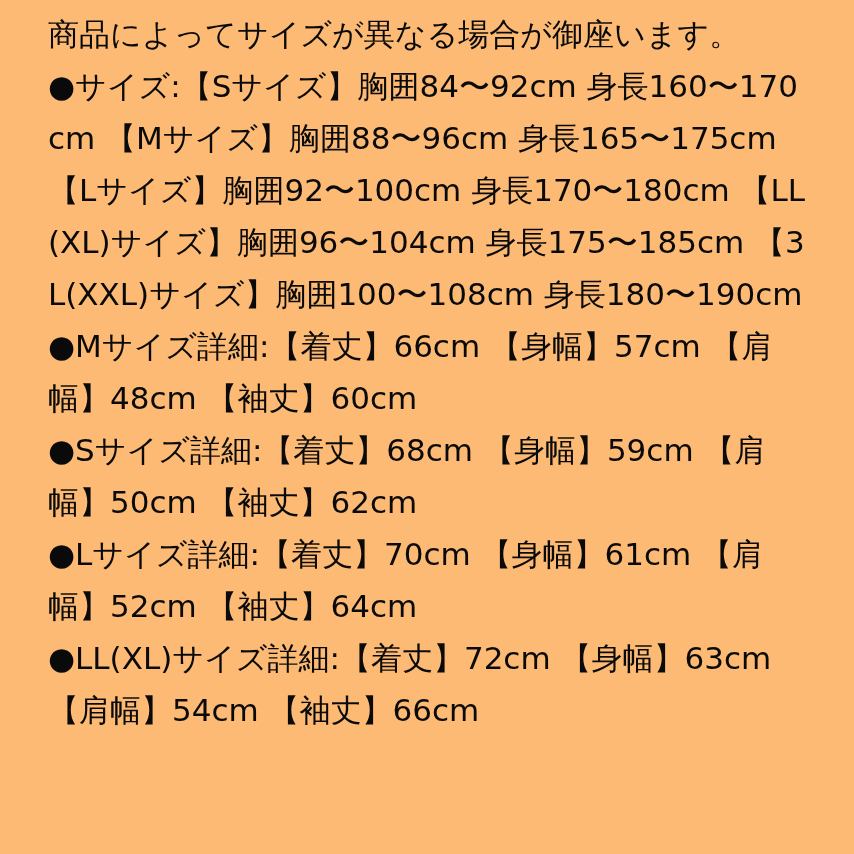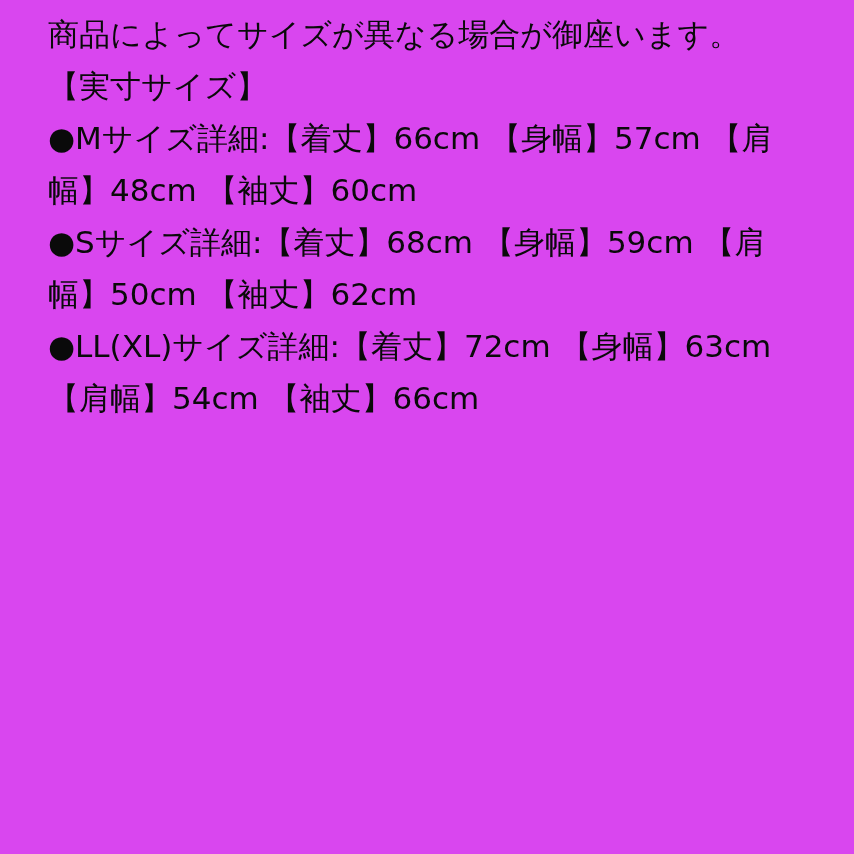--- a/index.html
+++ b/index.html
@@ -10,21 +10,21 @@
   body {
     width: 854px;
     height: 854px;
     overflow: hidden;
     font-family: "DejaVu Sans", "Liberation Sans", sans-serif;
   }
   .page {
     position: relative;
     width: 854px;
     height: 854px;
-    background: #d946ef;
+    background: #fdba74;
     box-sizing: border-box;
     padding: 8px 42px 0 48px;
   }
   .doc-body {
     font-size: 31px;
     line-height: 52px;
     color: #0a0a0a;
     letter-spacing: 0px;
     word-break: break-all;
     font-weight: 400;
@@ -33,18 +33,19 @@
     margin: 0;
     padding: 0;
   }
 </style>
 </head>
 <body>
 
 <div class="page">
   <div class="doc-body">
     <p class="para">商品によってサイズが異なる場合が御座います。</p>
-    <p class="para">【実寸サイズ】</p>
+    <p class="para">●サイズ:【Sサイズ】胸囲84〜92cm 身長160〜170cm 【Mサイズ】胸囲88〜96cm 身長165〜175cm 【Lサイズ】胸囲92〜100cm 身長170〜180cm 【LL(XL)サイズ】胸囲96〜104cm 身長175〜185cm 【3L(XXL)サイズ】胸囲100〜108cm 身長180〜190cm</p>
     <p class="para">●Mサイズ詳細:【着丈】66cm 【身幅】57cm 【肩幅】48cm 【袖丈】60cm</p>
     <p class="para">●Sサイズ詳細:【着丈】68cm 【身幅】59cm 【肩幅】50cm 【袖丈】62cm</p>
+    <p class="para">●Lサイズ詳細:【着丈】70cm 【身幅】61cm 【肩幅】52cm 【袖丈】64cm</p>
     <p class="para">●LL(XL)サイズ詳細:【着丈】72cm 【身幅】63cm 【肩幅】54cm 【袖丈】66cm</p>
   </div>
 </div>
 
 </body></html>

